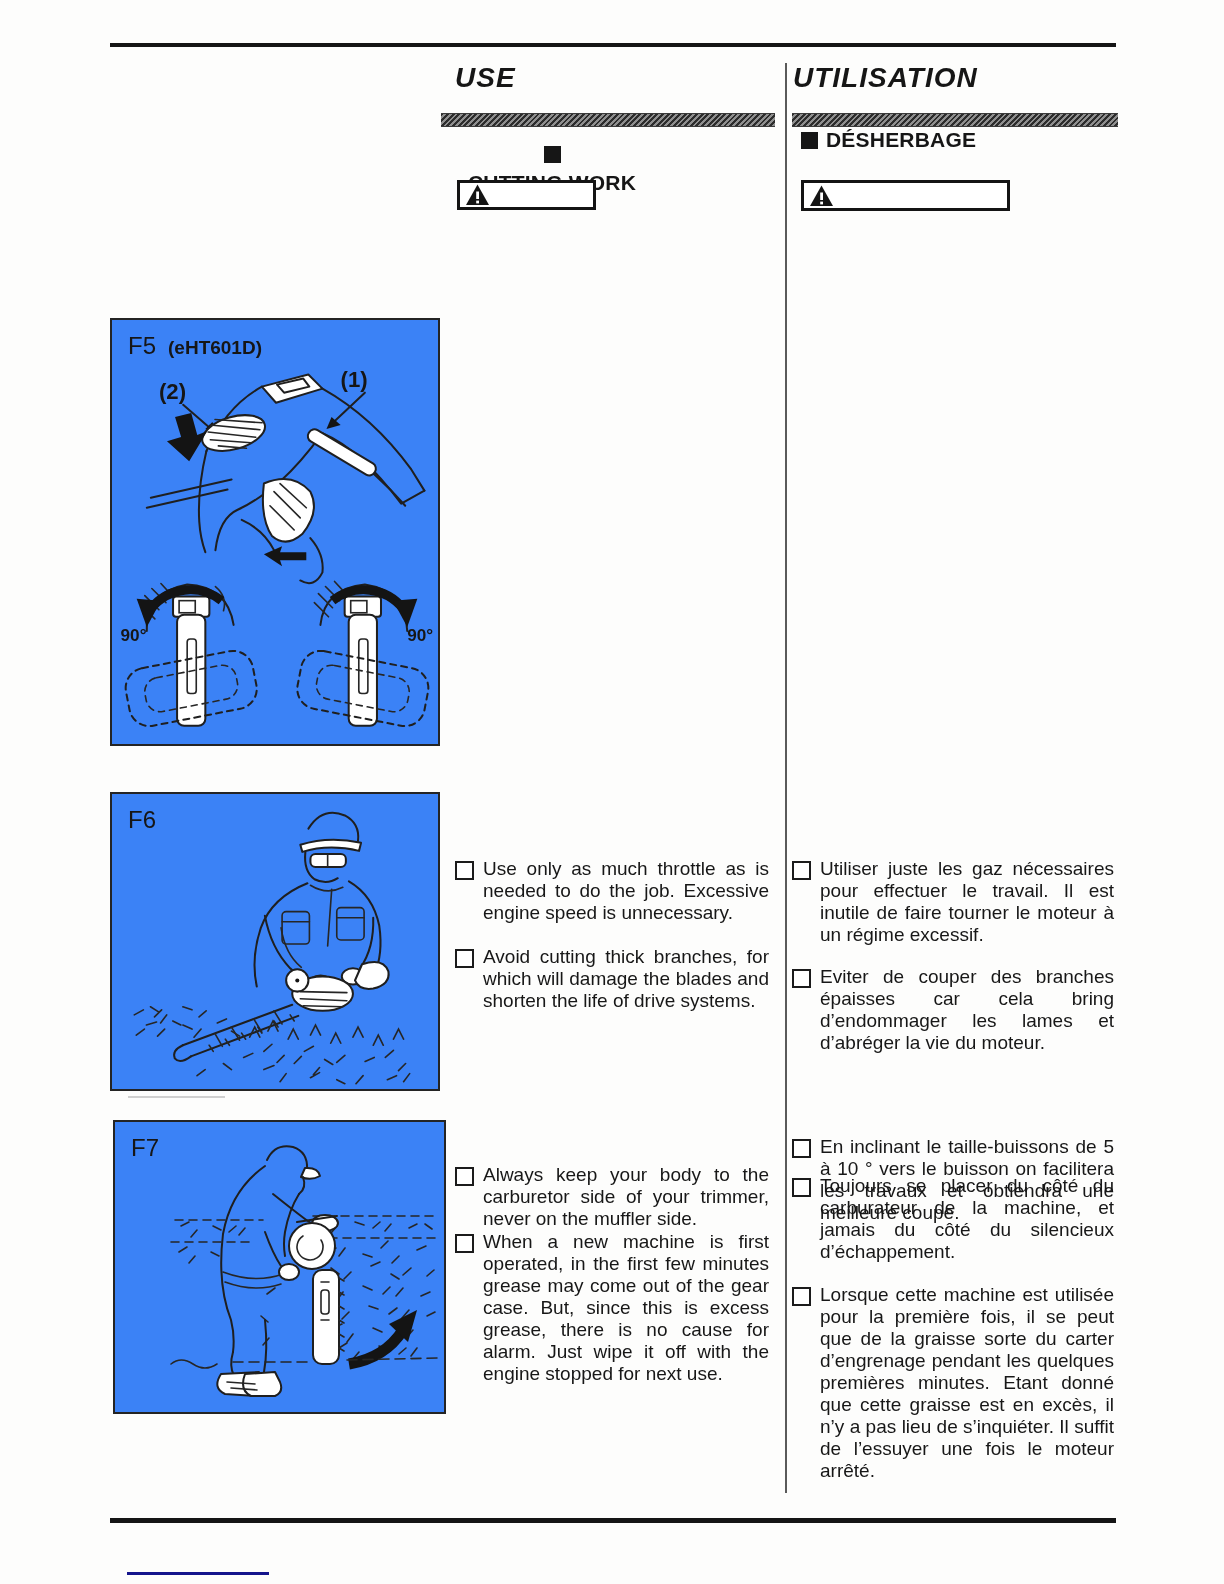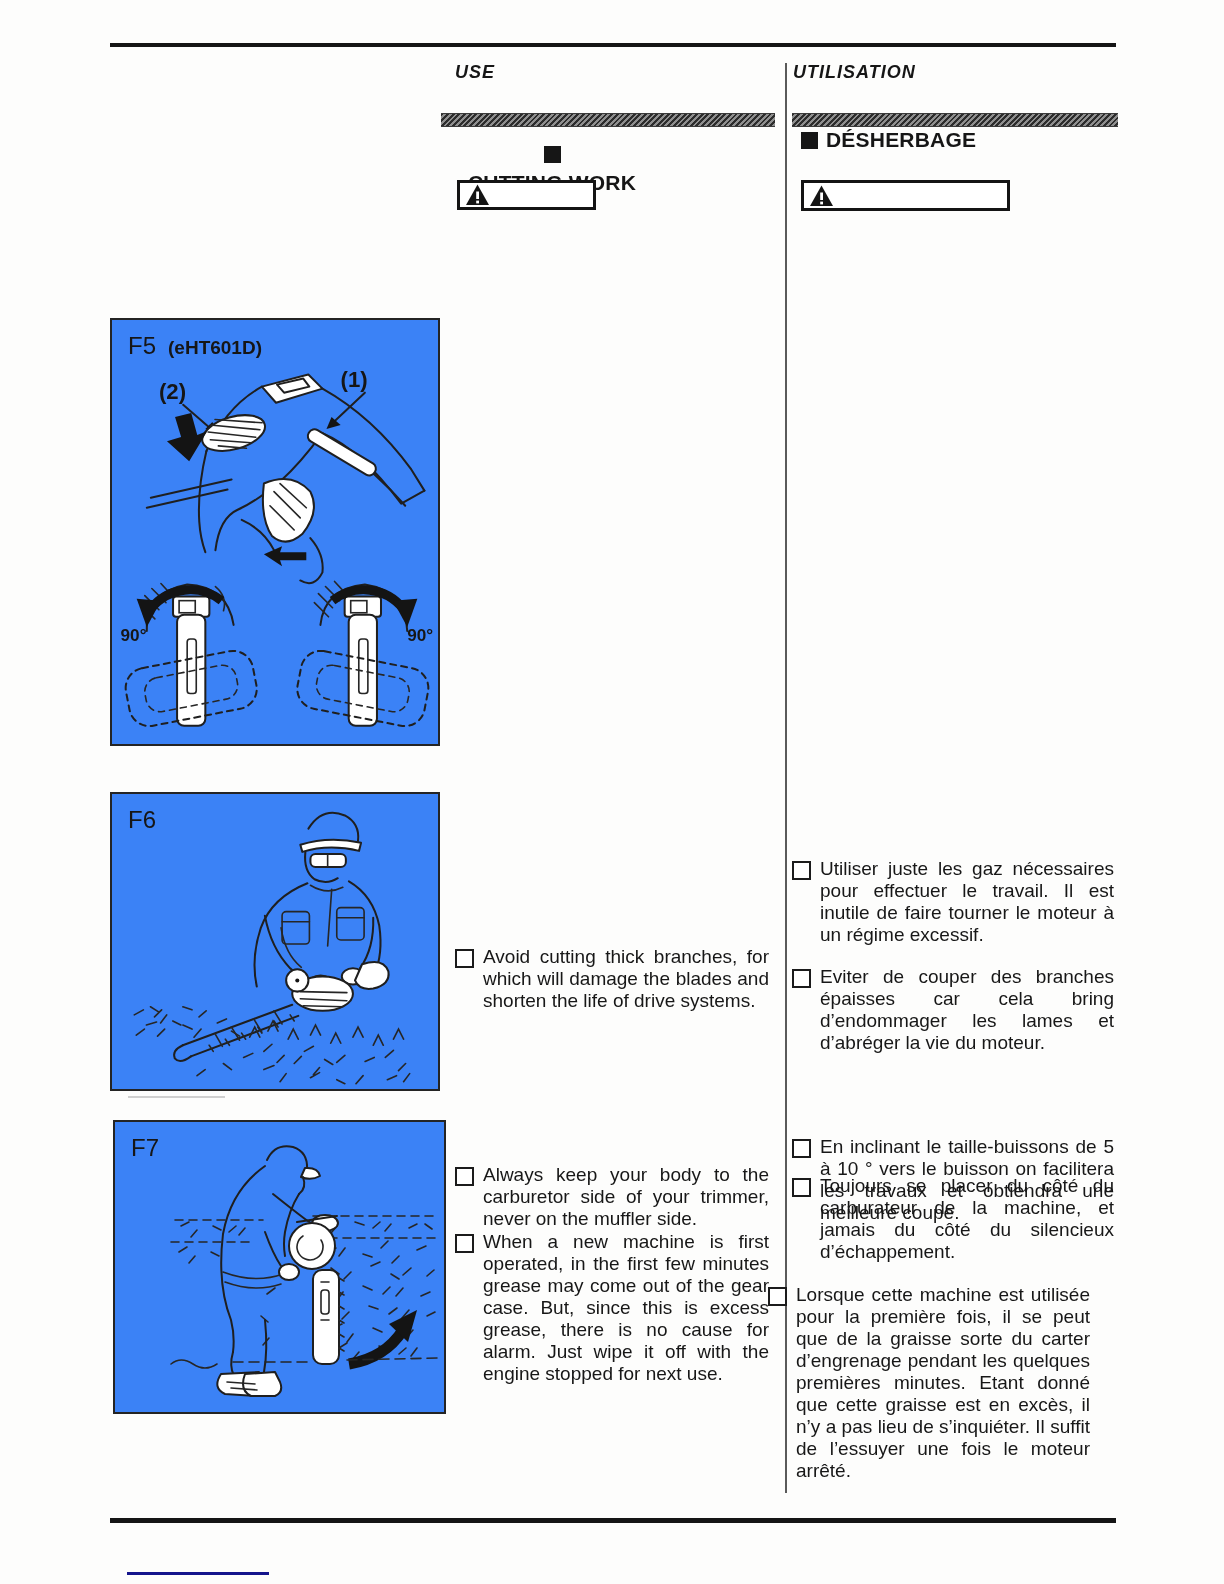--- a/index.html
+++ b/index.html
@@ -3,21 +3,21 @@
 <meta charset="utf-8">
 <style>
   html,body{margin:0;padding:0;background:#e8e8e8;}
   .page{
     position:relative;width:1224px;height:1584px;background:#fdfdfc;
     font-family:"Liberation Sans",sans-serif;color:#161616;overflow:hidden;
     margin:0 auto;
   }
   .abs{position:absolute;}
   .rule{background:#151515;}
-  .col-title{font-size:18px;font-weight:bold;font-style:italic;letter-spacing:1px;}
+  .col-title{font-size:28px;font-weight:bold;font-style:italic;letter-spacing:1px;}
   .htile{
     height:12px;
     background-image:repeating-linear-gradient(135deg,#2c2c2c 0 2px,#8f8f8f 2px 4px);
     border-top:1px solid #3a3a3a;border-bottom:1px solid #3a3a3a;
   }
   .section{display:flex;align-items:center;gap:8px;font-size:21px;font-weight:bold;letter-spacing:0.2px;}
   .sq{width:17px;height:17px;background:#161616;flex:none;}
   .warnbox{border:3px solid #141414;background:#fff;display:flex;align-items:center;padding-left:5px;}
   .divider{background:#5a5a5a;width:2px;}
   .figbox{border:2px solid #242424;background:#3b82f6;}
@@ -229,20 +229,24 @@
       <path d="M234,240 Q270,234 288,206" stroke="#141414" stroke-width="11" fill="none"></path>
       <polygon class="fillb" points="302,186 293,218 274,200"></polygon>
 
       <path class="ln-thin" d="M56,240 q10,-8 22,0 t24,0"></path>
       <path class="ln-thin" d="M118,238 L196,238 M232,236 L322,234" stroke-dasharray="10 6"></path>
     </svg>
   </div>
 
   <div class="abs" style="left:128px;top:1096px;width:97px;height:2px;background:#cfcfcf;"></div>
 
+  <div class="item" style="left:455px;top:858px;width:314px;">
+    <span class="checkbox"></span>
+    <p>Use only as much throttle as is needed to do the job. Excessive engine speed is unnecessary.</p>
+  </div>
   <div class="item" style="left:455px;top:946px;width:314px;">
     <span class="checkbox"></span>
     <p>Avoid cutting thick branches, for which will damage the blades and shorten the life of drive systems.</p>
   </div>
   <div class="item" style="left:455px;top:1144px;width:314px;margin-top:20px;">
     <span class="checkbox"></span>
     <p>Always keep your body to the carburetor side of your trimmer, never on the muffler side.</p>
   </div>
   <div class="item" style="left:455px;top:1231px;width:314px;">
     <span class="checkbox"></span>
@@ -258,21 +262,21 @@
     <p>Eviter de couper des branches épaisses car cela bring d’endommager les lames et d’abréger la vie du moteur.</p>
   </div>
   <div class="item" style="left:792px;top:1136px;width:322px;">
     <span class="checkbox"></span>
     <p>En inclinant le taille-buissons de 5 à 10 °  vers le buisson on facilitera les travaux et obtiendra une meilleure coupe.</p>
   </div>
   <div class="item" style="left:792px;top:1175px;width:322px;">
     <span class="checkbox"></span>
     <p>Toujours se placer du côté du carburateur de la machine, et jamais du côté du silencieux d’échappement.</p>
   </div>
-  <div class="item" style="left:768px;top:1284px;width:322px;">
+  <div class="item" style="left:792px;top:1284px;width:322px;">
     <span class="checkbox"></span>
     <p>Lorsque cette machine est utilisée pour la première fois, il se peut que de la graisse sorte du carter d’engrenage pendant les quelques premières minutes. Etant donné que cette graisse est en excès, il n’y a pas lieu de s’inquiéter. Il suffit de l’essuyer une fois le moteur arrêté.</p>
   </div>
 
   <div class="abs rule" style="left:110px;top:1518px;width:1006px;height:5px;"></div>
 
   <div class="abs" style="left:127px;top:1572px;width:142px;height:3px;background:#15158c;"></div>
 
 </div>
 

